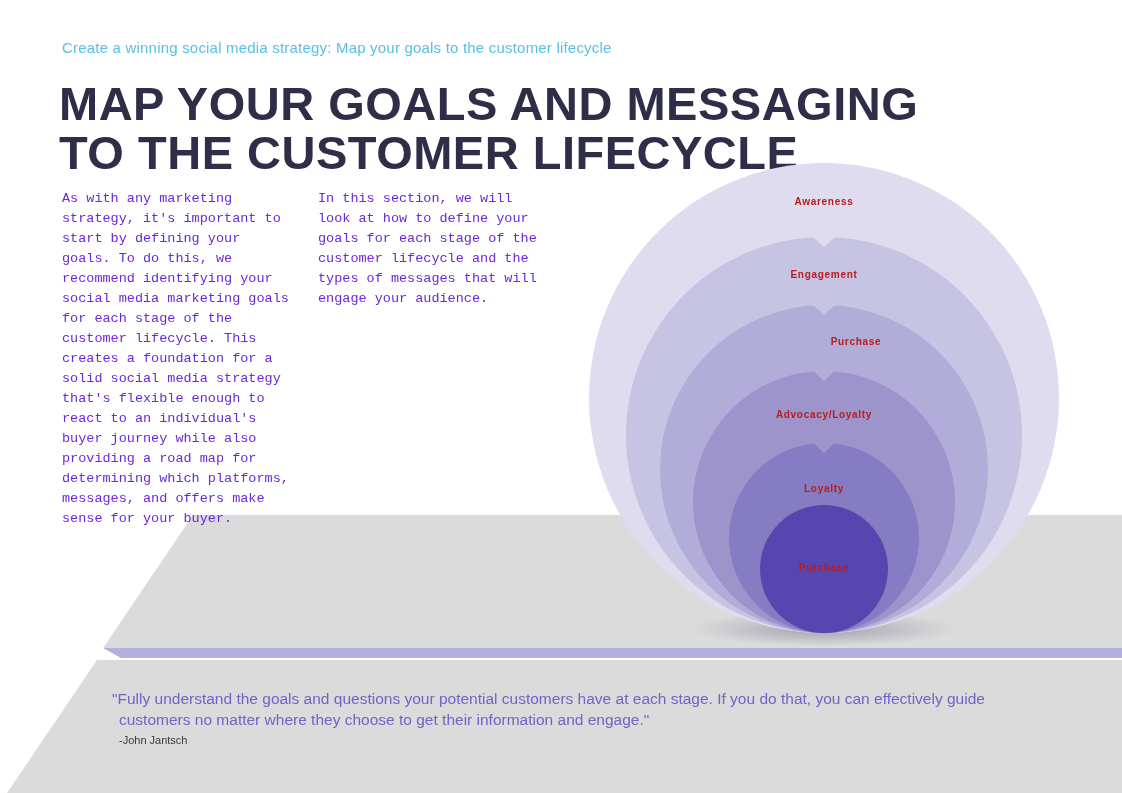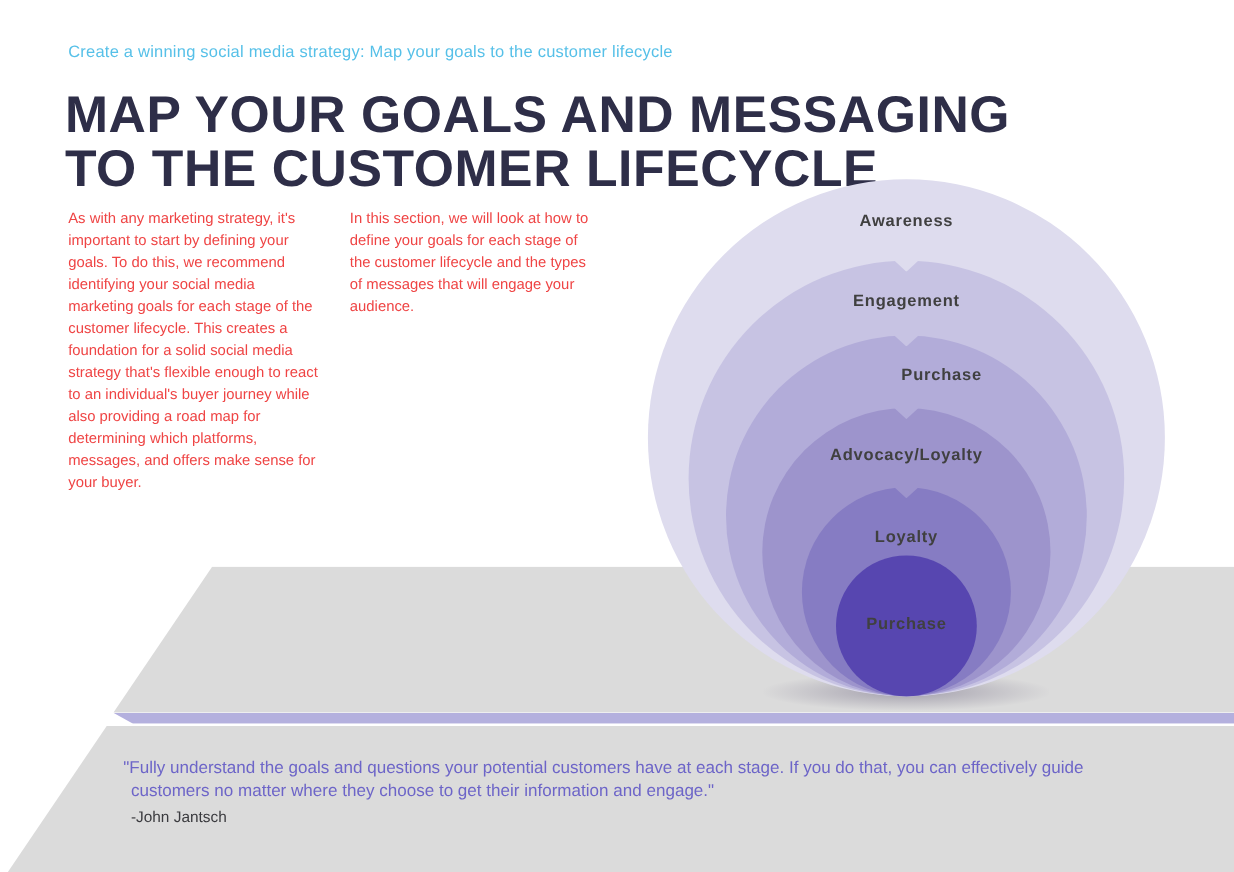--- a/index.html
+++ b/index.html
@@ -17,21 +17,21 @@
     position:absolute;left:62px;top:39px;
     font-size:15px;letter-spacing:.2px;color:#56c0e8;
   }
   .title{
     position:absolute;left:59px;top:79px;
     font-size:47px;line-height:49px;font-weight:700;
     letter-spacing:.5px;color:#2e2e48;
   }
   .col{
     position:absolute;top:189px;
-    font-size:13.5px;line-height:20px;color:#ef4444;
+    font-size:13.5px;line-height:20px;color:#6d28d9;font-family:Liberation Mono, monospace;
   }
   .col1{left:62px;width:230px;}
   .col2{left:318px;width:224px;}
 
   
   .band-top{
     position:absolute;left:0;top:515px;width:1122px;height:133px;
     background:#dbdbdb;
     -webkit-clip-path:polygon(193px 0,1122px 0,1122px 133px,103px 133px);
     clip-path:polygon(193px 0,1122px 0,1122px 133px,103px 133px);
@@ -60,39 +60,39 @@
 
   .notch{
     position:absolute;width:24px;height:11px;left:812px;
     -webkit-clip-path:polygon(0 0,100% 0,50% 100%);
     clip-path:polygon(0 0,100% 0,50% 100%);
   }
   .n1{top:236px;} .n2{top:304px;} .n3{top:370px;} .n4{top:442px;}
 
   .stage-label{
     position:absolute;left:824px;transform:translate(-50%,-50%);
-    font-size:15px;font-weight:bold;letter-spacing:.7px;
-    color:#404040;white-space:nowrap;
+    font-size:10px;font-weight:bold;letter-spacing:.7px;
+    color:#b91c1c;white-space:nowrap;
   }
   .l0{top:201px;} .l1{top:274px;} .l2{top:341px;margin-left:32px;} .l3{top:414px;} .l4{top:488px;} .l5{top:567px;}
 
   .circle-shadow{
     position:absolute;left:694px;top:612px;width:260px;height:34px;
     background:radial-gradient(ellipse at center, rgba(70,60,95,.38) 0%, rgba(70,60,95,.14) 45%, rgba(70,60,95,0) 72%);
   }
 
   
   .quote{
     position:absolute;left:119px;top:688px;width:912px;
     font-size:15.5px;line-height:21px;color:#6d65c8;
     text-indent:-7px;
   }
   .attribution{
     position:absolute;left:119px;top:734px;
-    font-size:14px;color:#3a3a3e;
+    font-size:11px;color:#3a3a3e;
   }
 </style>
 </head>
 <body>
 
 <div class="page">
 
   <div class="band-top"></div>
   <div class="ribbon"></div>
   <div class="band-bottom"></div>

